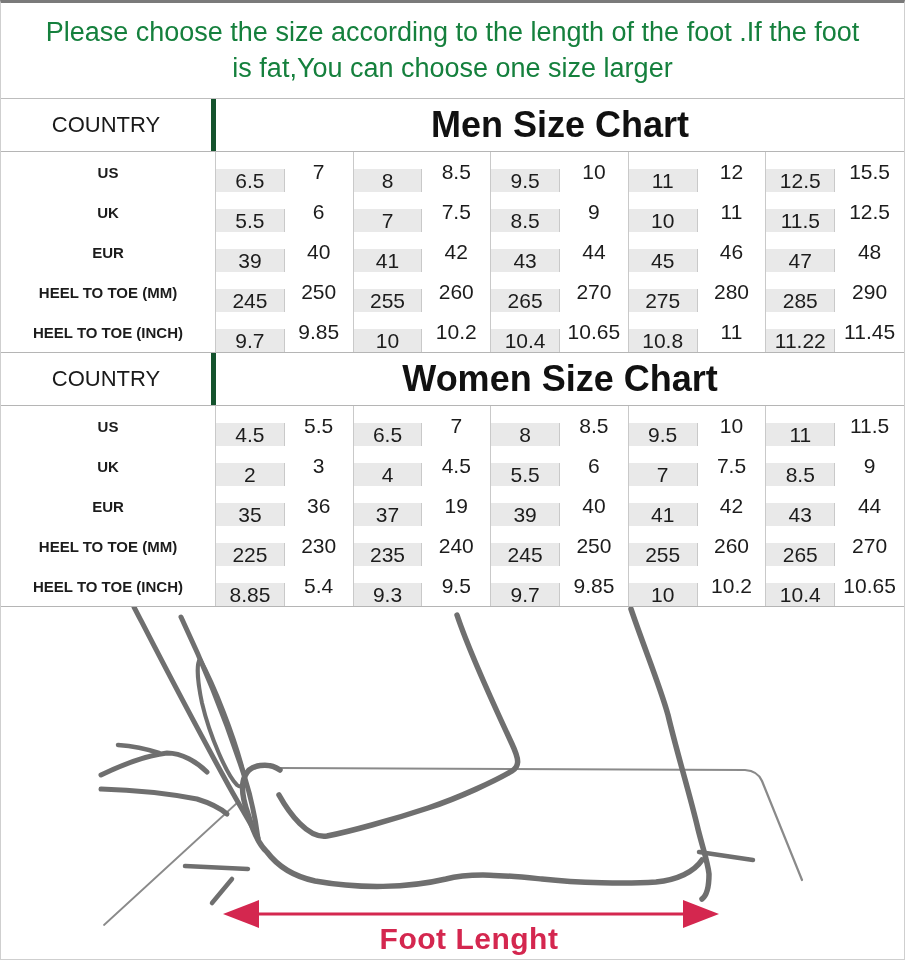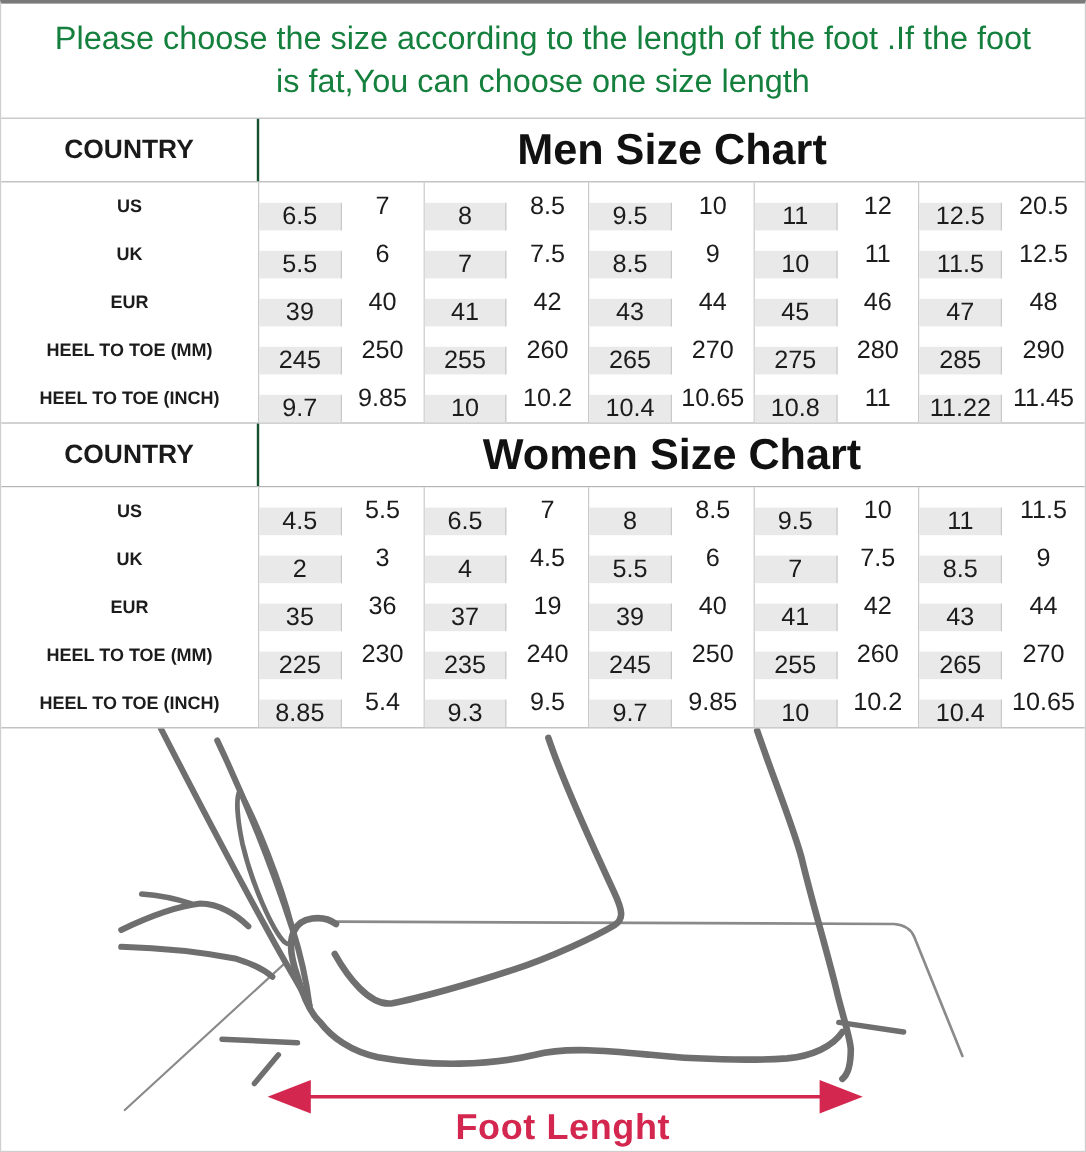--- a/index.html
+++ b/index.html
@@ -17,22 +17,22 @@
     text-align:center;white-space:nowrap;
   }
   
   .size-table{border-bottom:1px solid #b5b5b5;}
   .table-head{
     display:grid;grid-template-columns:215px 1fr;height:52px;
     border-bottom:1px solid #b5b5b5;
   }
   .table-head .country{
     display:flex;align-items:center;justify-content:center;
-    font-weight:700;font-size:22px;color:#1a1a1a;
-    border-right:2px solid #14532d;
+    font-weight:400;font-size:22px;color:#1a1a1a;
+    border-right:5px solid #14532d;
   }
   .table-head .title{
     display:flex;align-items:center;justify-content:center;
     font-weight:700;font-size:36px;color:#111111;
   }
   .table-body{
     display:grid;grid-template-columns:215px repeat(10,1fr);
     grid-auto-rows:40px;
   }
   .cell{
@@ -52,40 +52,40 @@
   .diagram text{font-family:"Liberation Sans",sans-serif;font-weight:700;font-size:30px;
     fill:#d4274f;letter-spacing:0.5px;text-anchor:middle;}
 </style>
 </head>
 <body>
 
 <div class="sheet">
 
   <div class="notice">
     <div>Please choose the size according to the length of the foot .If the foot</div>
-    <div>is fat,You can choose one size length</div>
+    <div>is fat,You can choose one size larger</div>
   </div>
 
   <div class="size-table">
     <div class="table-head">
       <div class="country">COUNTRY</div>
       <div class="title">Men Size Chart</div>
     </div>
     <div class="table-body">
         <div class="cell label-cell">US</div>
         <div class="cell value-cell shaded">6.5</div>
         <div class="cell value-cell">7</div>
         <div class="cell value-cell shaded">8</div>
         <div class="cell value-cell">8.5</div>
         <div class="cell value-cell shaded">9.5</div>
         <div class="cell value-cell">10</div>
         <div class="cell value-cell shaded">11</div>
         <div class="cell value-cell">12</div>
         <div class="cell value-cell shaded">12.5</div>
-        <div class="cell value-cell">20.5</div>
+        <div class="cell value-cell">15.5</div>
         <div class="cell label-cell">UK</div>
         <div class="cell value-cell shaded">5.5</div>
         <div class="cell value-cell">6</div>
         <div class="cell value-cell shaded">7</div>
         <div class="cell value-cell">7.5</div>
         <div class="cell value-cell shaded">8.5</div>
         <div class="cell value-cell">9</div>
         <div class="cell value-cell shaded">10</div>
         <div class="cell value-cell">11</div>
         <div class="cell value-cell shaded">11.5</div>

